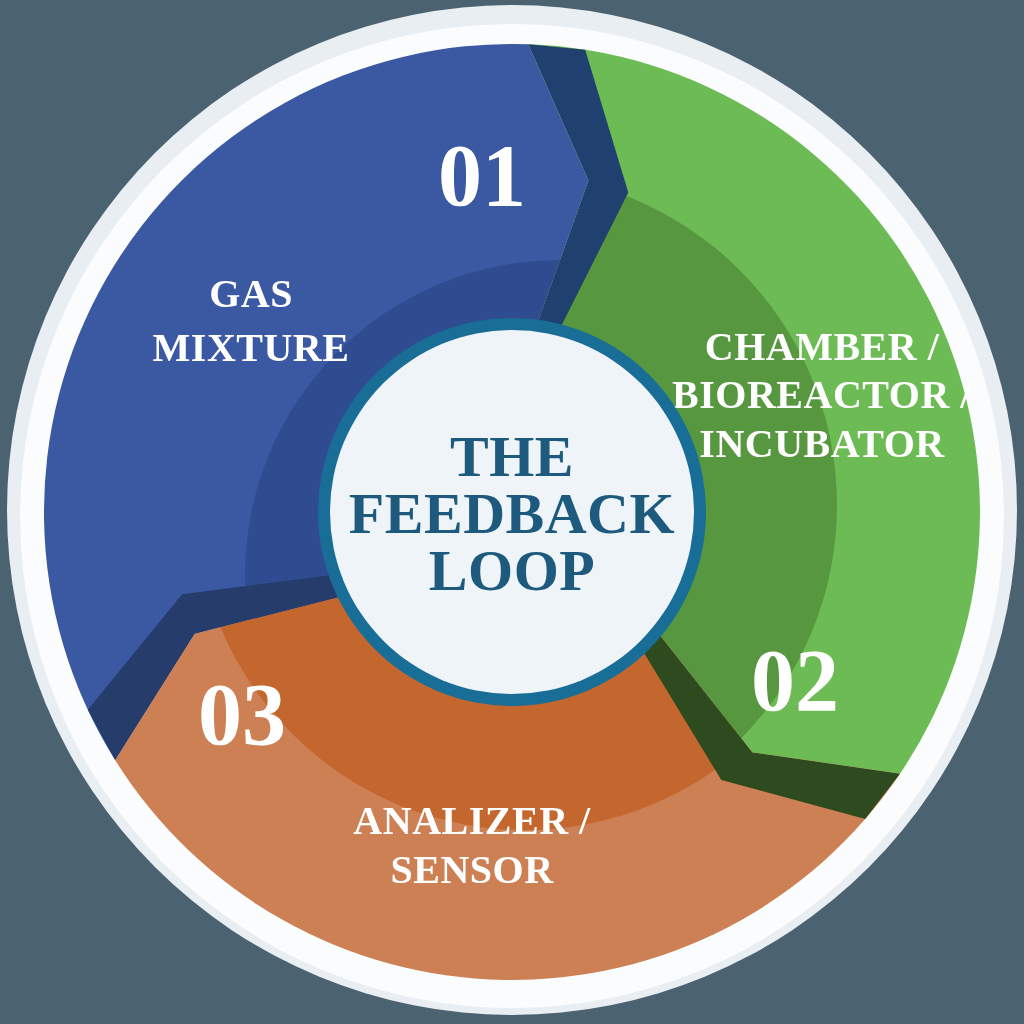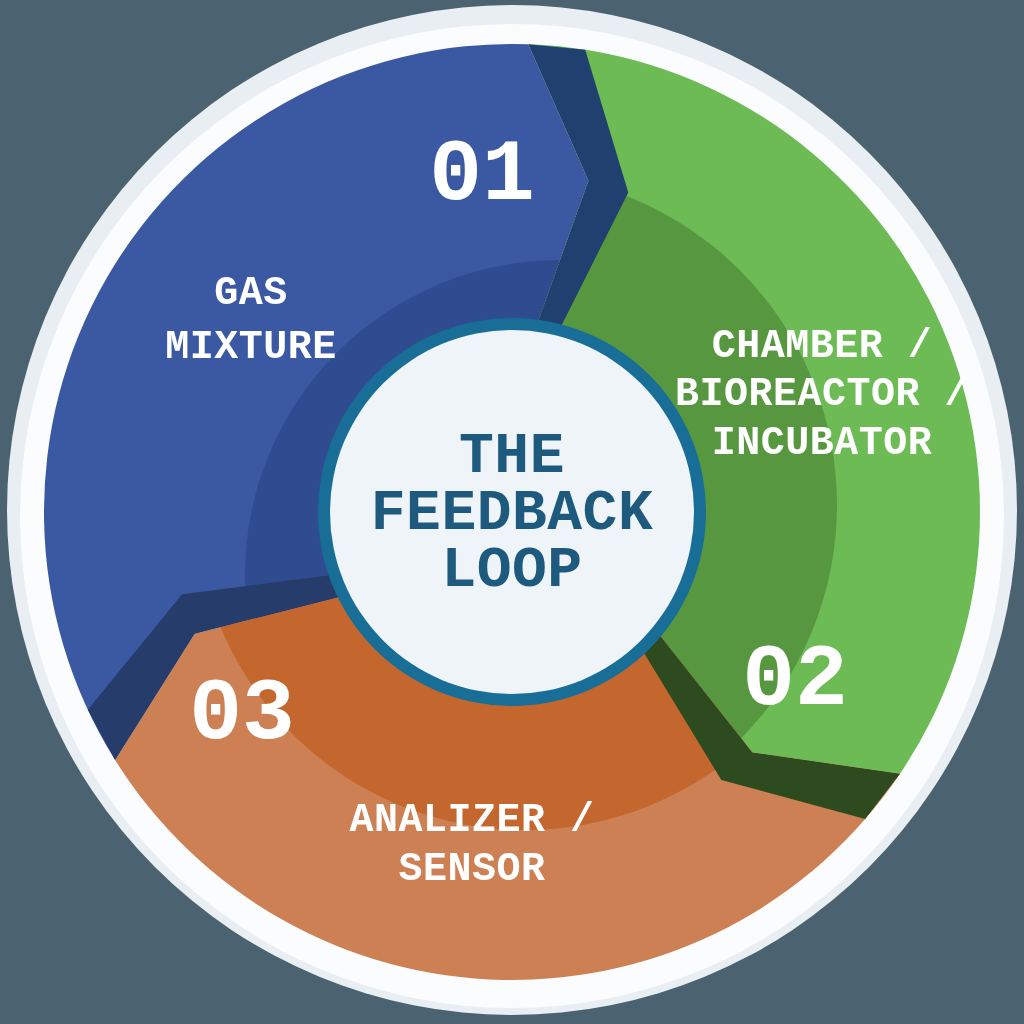--- a/index.html
+++ b/index.html
@@ -1,16 +1,16 @@
 <!DOCTYPE html>
 <html><head>
 <meta charset="utf-8">
 <style>
   html,body{margin:0;padding:0;background:#4b6370;}
-  .stage{width:1024px;height:1024px;position:relative;font-family:Liberation Mono, monospace;}
+  .stage{width:1024px;height:1024px;position:relative;font-family:Liberation Serif, serif;}
   svg{display:block;}
   .seg-label{fill:#ffffff;font-weight:bold;font-size:40px;letter-spacing:0.5px;}
   .seg-number{fill:#ffffff;font-weight:bold;font-size:88px;}
   .center-title{font-weight:bold;font-size:58px;letter-spacing:0.5px;}
   text{text-anchor:middle;dominant-baseline:central;}
 </style>
 </head>
 <body>
 
 <div class="stage">

